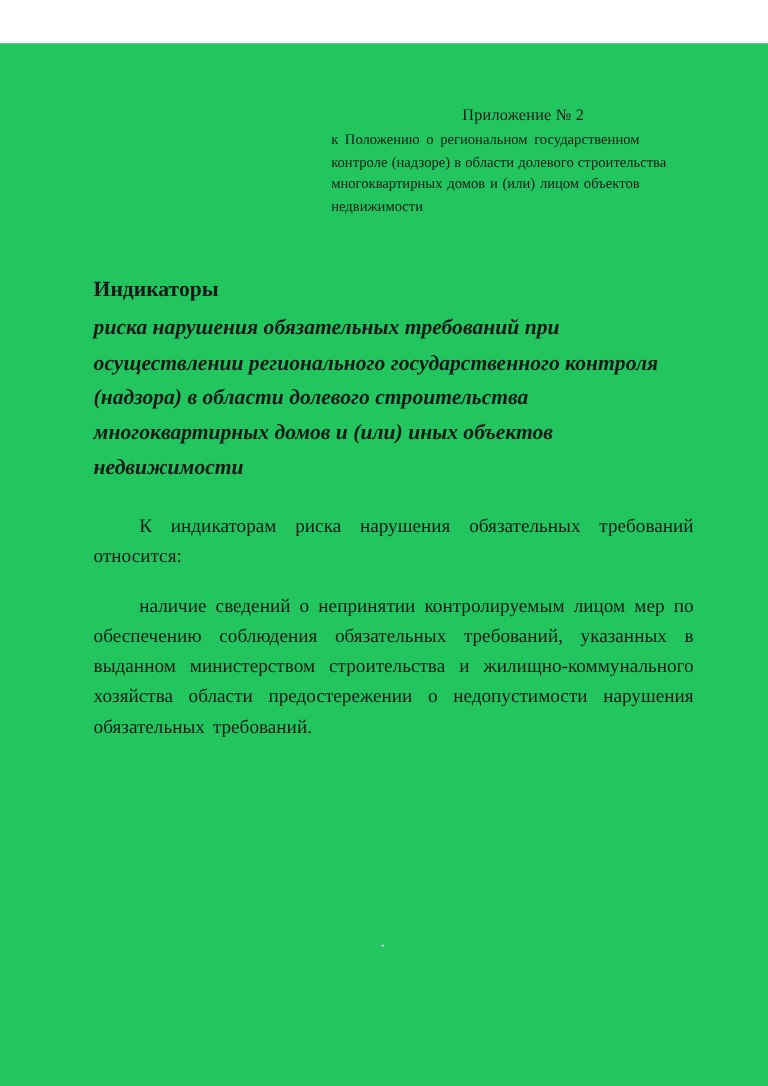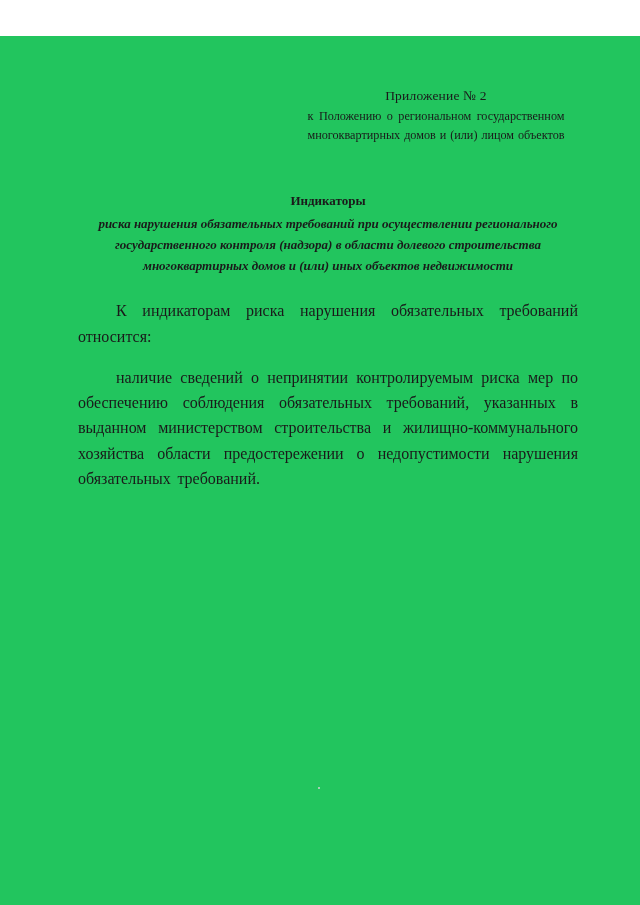--- a/index.html
+++ b/index.html
@@ -36,34 +36,34 @@
   }
   .appendix-title {
     text-align: center;
     font-size: 13.5px;
     letter-spacing: 0.2px;
     margin-bottom: 3px;
   }
   .appendix-line {
     font-size: 12.2px;
     line-height: 1.52;
-    text-align: center;
+    text-align: left;
     word-spacing: 1.2px;
   }
   .appendix-line.l1 { word-spacing: 2.4px; }
   .appendix-line.l2 { word-spacing: 0.4px; }
   .appendix-line.l3 { word-spacing: 0.9px; }
   .appendix-line.l4 { word-spacing: 0.5px; }
 
   
   .doc-heading {
     margin-top: 46px;
-    text-align: center;
+    text-align: left;
     font-weight: bold;
-    font-size: 13px;
+    font-size: 18px;
     line-height: 1.62;
   }
   .doc-heading .h-main {
     display: block;
     margin-bottom: 2px;
   }
   .doc-heading .h-sub {
     display: block;
     font-style: italic;
   }
@@ -109,29 +109,31 @@
 </style>
 </head>
 <body>
 
 <div class="page">
   <div class="sheet">
 
     <div class="appendix">
       <div class="appendix-title">Приложение № 2</div>
       <div class="appendix-line l1">к Положению о региональном государственном</div>
+      <div class="appendix-line l2">контроле (надзоре) в области долевого строительства</div>
       <div class="appendix-line l3">многоквартирных домов и (или) лицом объектов</div>
+      <div class="appendix-line l4">недвижимости</div>
     </div>
 
     <div class="doc-heading">
       <span class="h-main">Индикаторы</span>
       <span class="h-sub">риска нарушения обязательных требований при осуществлении регионального государственного контроля (надзора) в области долевого строительства многоквартирных домов и (или) иных объектов недвижимости</span>
     </div>
 
     <div class="body-block">
       <p class="para first">К индикаторам риска нарушения обязательных требований относится:</p>
-      <p class="para second">наличие сведений о непринятии контролируемым риска мер по обеспечению соблюдения обязательных требований, указанных в выданном министерством строительства и жилищно-коммунального хозяйства области предостережении о недопустимости нарушения обязательных требований.</p>
+      <p class="para second">наличие сведений о непринятии контролируемым лицом мер по обеспечению соблюдения обязательных требований, указанных в выданном министерством строительства и жилищно-коммунального хозяйства области предостережении о недопустимости нарушения обязательных требований.</p>
     </div>
 
   </div>
   <div class="speck"></div>
   <div class="speck2"></div>
 </div>
 
 </body></html>

